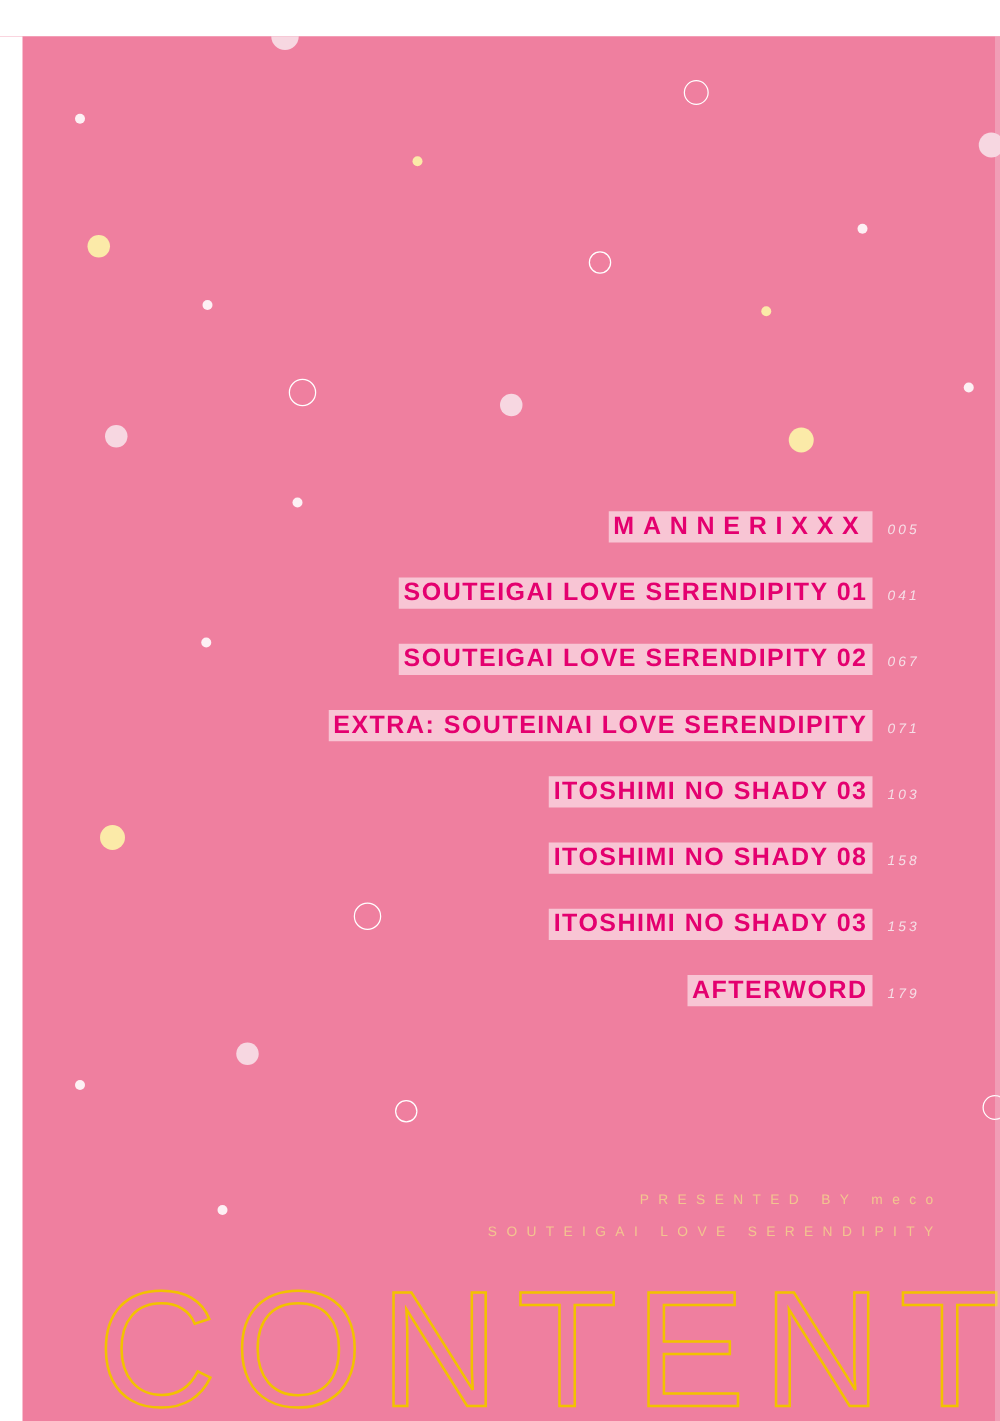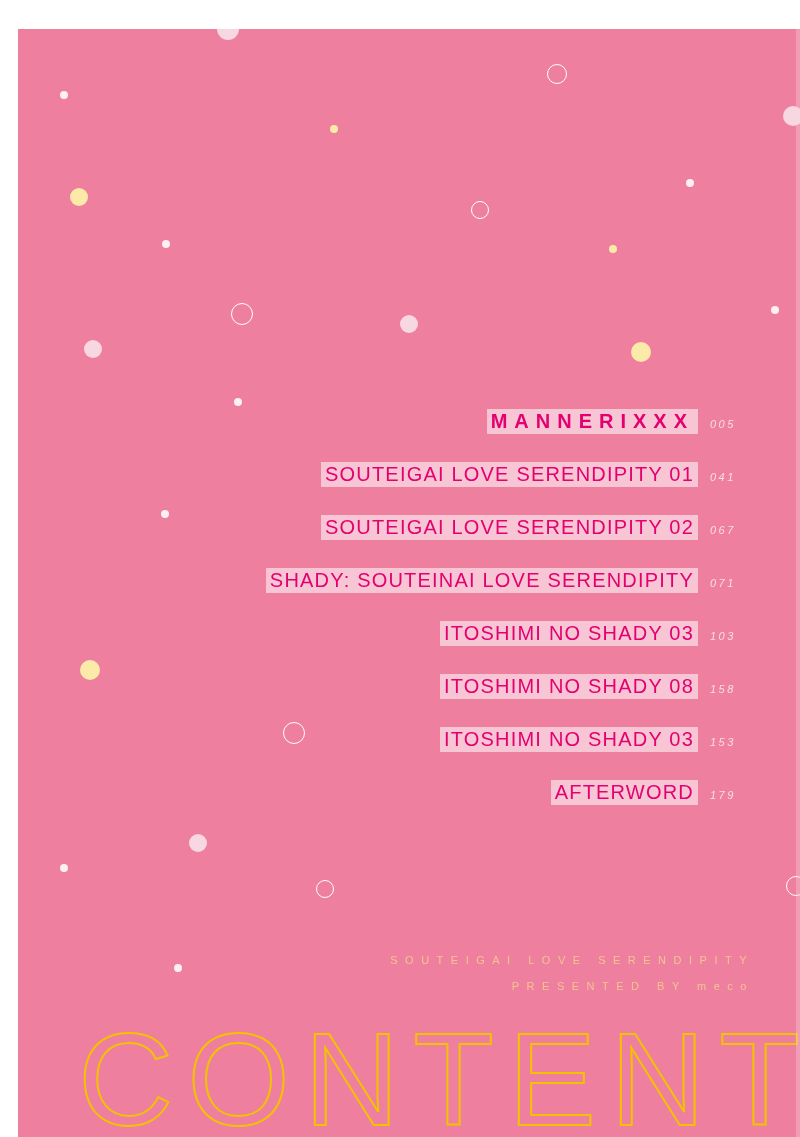--- a/index.html
+++ b/index.html
@@ -57,21 +57,21 @@
   }
   .toc-row {
     display: flex;
     align-items: baseline;
     justify-content: flex-end;
     margin-bottom: 28px;
     padding-right: 18px;
   }
   .toc-title {
     color: #e4006f;
-    font-weight: normal;
+    font-weight: bold;
     font-size: 20px;
     letter-spacing: 1.2px;
     background: rgba(255,255,255,0.55);
     padding: 1px 4px;
     white-space: nowrap;
     font-family: "Liberation Sans", sans-serif;
   }
   .toc-title.spaced {
     letter-spacing: 7px;
     font-weight: bold;
@@ -164,21 +164,21 @@
       </div>
       <div class="toc-row">
         <span class="toc-title">SOUTEIGAI LOVE SERENDIPITY 01</span>
         <span class="toc-page">041</span>
       </div>
       <div class="toc-row">
         <span class="toc-title">SOUTEIGAI LOVE SERENDIPITY 02</span>
         <span class="toc-page">067</span>
       </div>
       <div class="toc-row">
-        <span class="toc-title">SHADY: SOUTEINAI LOVE SERENDIPITY</span>
+        <span class="toc-title">EXTRA: SOUTEINAI LOVE SERENDIPITY</span>
         <span class="toc-page">071</span>
       </div>
       <div class="toc-row">
         <span class="toc-title">ITOSHIMI NO SHADY 03</span>
         <span class="toc-page">103</span>
       </div>
       <div class="toc-row">
         <span class="toc-title">ITOSHIMI NO SHADY 08</span>
         <span class="toc-page">158</span>
       </div>
@@ -186,22 +186,22 @@
         <span class="toc-title">ITOSHIMI NO SHADY 03</span>
         <span class="toc-page">153</span>
       </div>
       <div class="toc-row">
         <span class="toc-title">AFTERWORD</span>
         <span class="toc-page">179</span>
       </div>
     </div>
 
   <div class="credits">
+    <div>PRESENTED BY meco</div>
     <div>SOUTEIGAI LOVE SERENDIPITY</div>
-    <div>PRESENTED BY meco</div>
   </div>
 
   <div class="big-contents">CONTENTS</div>
 
   <div class="tiny-mark">- - -</div>
 
   <div class="edge-left"></div>
   <div class="edge-right"></div>
 </div>
 

